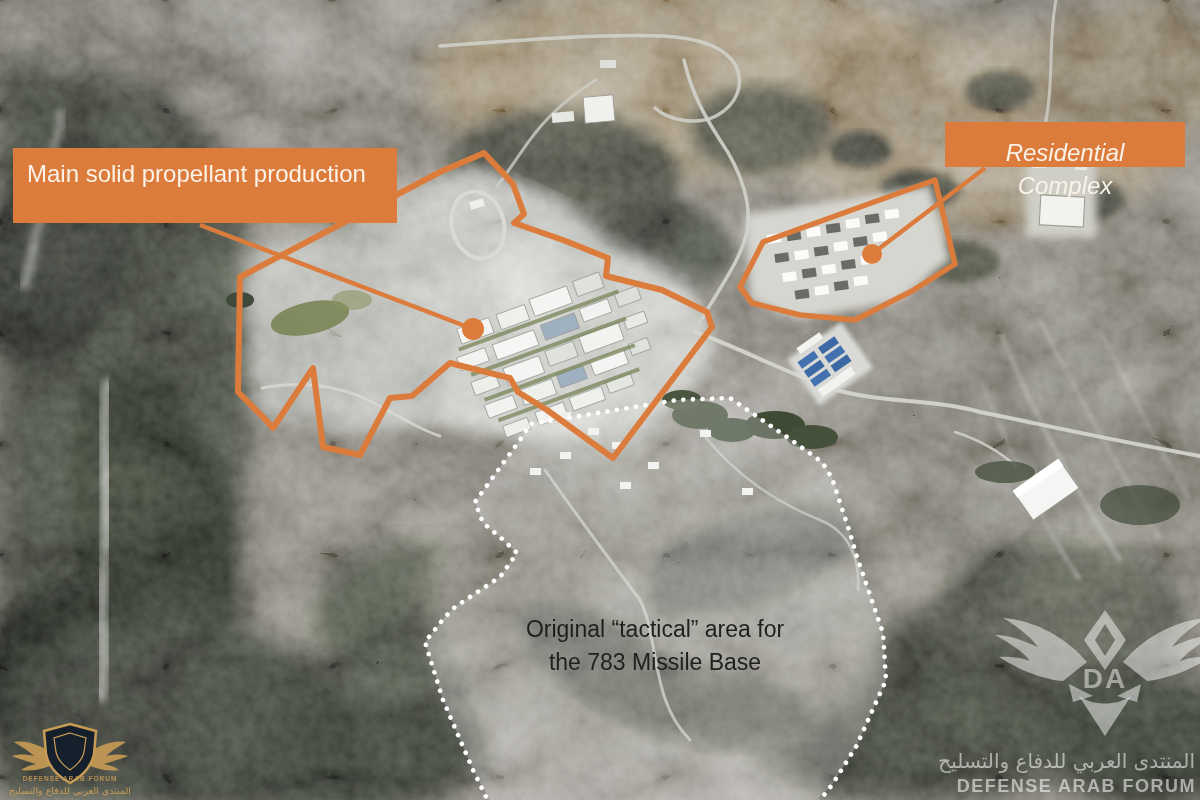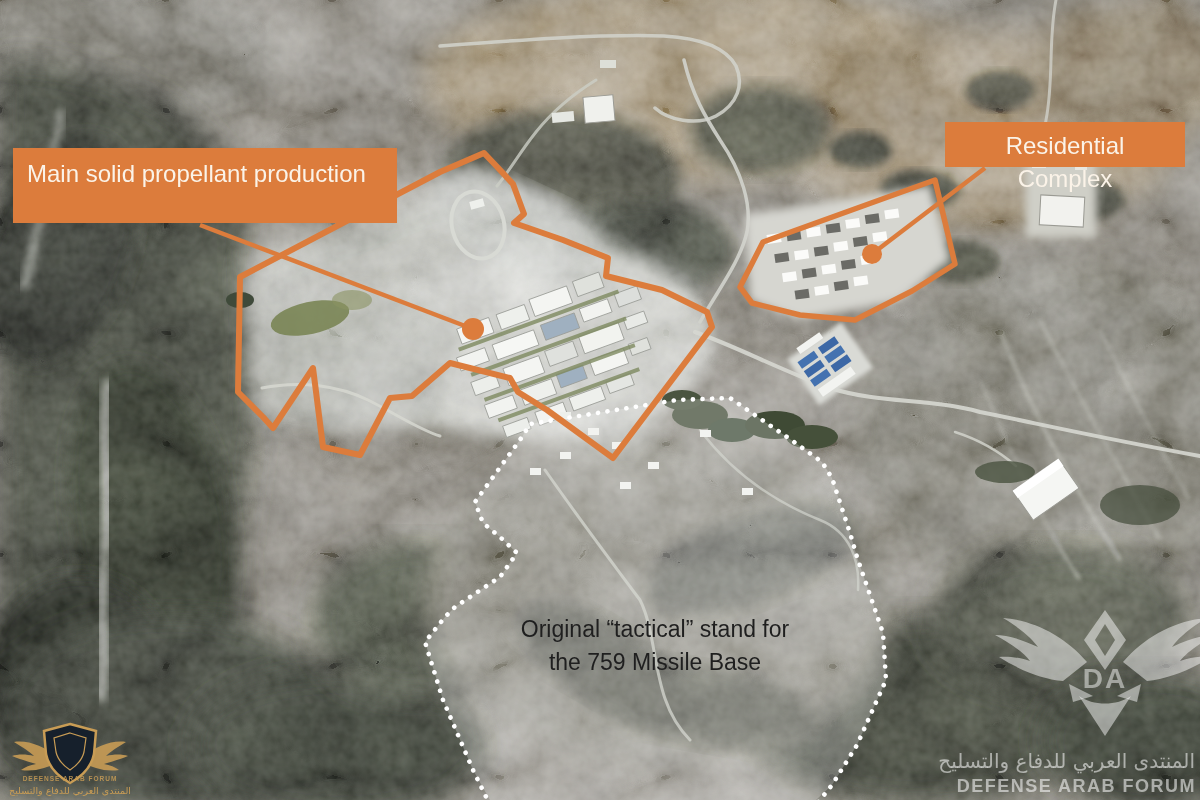--- a/index.html
+++ b/index.html
@@ -6,21 +6,21 @@
   .stage{
     position:relative;width:1200px;height:800px;overflow:hidden;
     font-family:"Liberation Sans",sans-serif;background:#9b948a;
   }
   .stage svg{position:absolute;left:0;top:0;isolation:isolate;}
   .callout{
     position:absolute;background:#dc7c3c;color:#fbf3e8;
     font-size:24px;line-height:33px;padding:9px 14px;box-sizing:border-box;
   }
   .callout-main{left:13px;top:148px;width:384px;height:75px;}
-  .callout-res{left:945px;top:122px;width:240px;height:45px;padding-top:7px;text-align:center;}
+  .callout-res{left:945px;top:122px;width:240px;height:45px;padding-top:14px;text-align:center;font-style:italic;}
   .tactical{
     position:absolute;left:505px;top:613px;width:300px;text-align:center;
     color:#1f1f1f;font-size:23px;line-height:33px;
   }
   .wm-ar{font-family:"DejaVu Sans",sans-serif;}
   .wm-en{font-family:"Liberation Sans",sans-serif;font-weight:bold;}
 </style>
 </head>
 <body>
 
@@ -294,17 +294,17 @@
 
   <div class="callout callout-main">
     <div>Main solid propellant production</div>
   </div>
 
   <div class="callout callout-res">
     <span>Residential Complex</span>
   </div>
 
   <div class="tactical">
-    <div>Original “tactical” stand for</div>
-    <div>the 759 Missile Base</div>
+    <div>Original “tactical” area for</div>
+    <div>the 783 Missile Base</div>
   </div>
 
 </div>
 
 </body></html>

